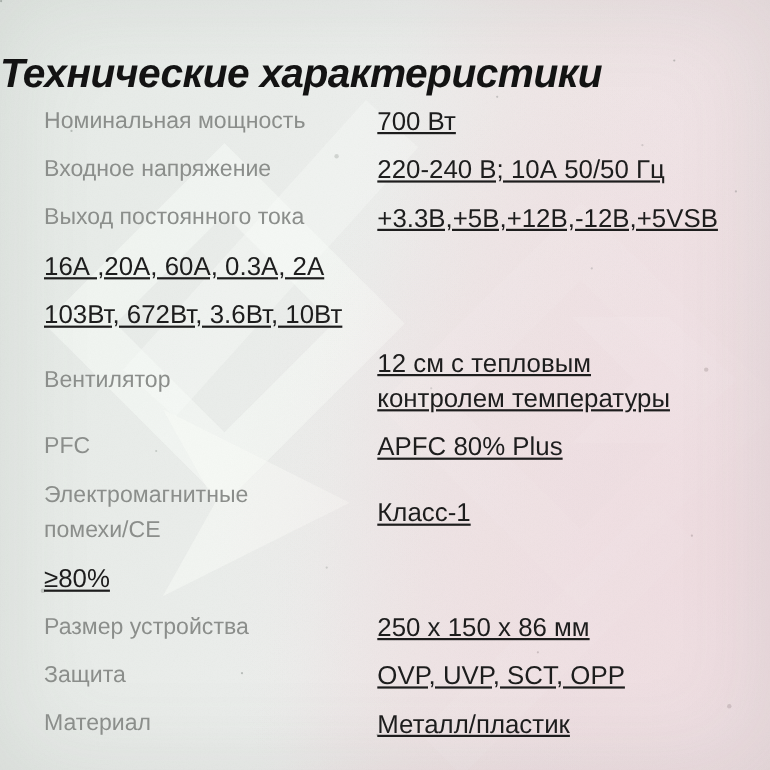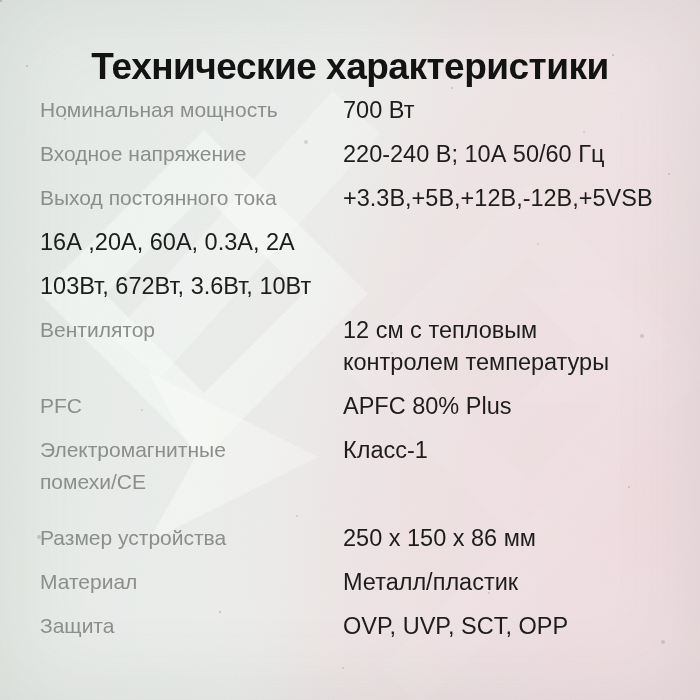--- a/index.html
+++ b/index.html
@@ -73,43 +73,44 @@
       38px 536px 0 1px rgba(70,80,74,.25), 219px 611px 0 0 rgba(70,80,74,.3),
       342px 667px 0 0 rgba(70,80,74,.22), 488px 592px 0 0 rgba(100,85,88,.25),
       628px 486px 0 0 rgba(100,85,88,.25), 662px 641px 0 1px rgba(100,85,88,.2),
       583px 131px 0 0 rgba(70,80,74,.18), 26px 65px 0 0 rgba(70,80,74,.25),
       391px 352px 0 0 rgba(70,80,74,.18), 296px 515px 0 0 rgba(70,80,74,.2);
   }
   #grain{position:absolute;inset:0;opacity:.55;}
   
   #title{
     position:absolute;top:42px;left:0;width:100%;z-index:5;
-    text-align:center;
     font-size:37px;line-height:50px;font-weight:700;
     letter-spacing:-0.5px;
     color:var(--title-text);
+    font-style:italic;
   }
   #spec-table{
     position:absolute;top:94px;left:40px;right:20px;z-index:5;
   }
   .row{
-    display:flex;align-items:flex-start;
+    display:flex;align-items:center;
     margin-bottom:12px;
   }
   .lab{
     width:303px;flex:0 0 303px;
     font-size:21px;line-height:32px;
     color:var(--label-text);
     white-space:pre-line;
   }
   .val{
     flex:1;
     font-size:23.5px;line-height:32px;
     color:var(--value-text);
     white-space:pre-line;
+    text-decoration:underline;
   }
 </style>
 </head>
 <body>
 
 <div id="bg">
   <div class="wm wm-band1"></div>
   <div class="wm wm-diamond1"></div>
   <div class="wm wm-arrow1"></div>
   <div class="wm wm-diamond2"></div>
@@ -129,21 +130,21 @@
 
 <h1 id="title">Технические характеристики</h1>
 
 <div id="spec-table">
   <div class="row">
     <div class="lab">Номинальная мощность</div>
     <div class="val">700 Вт</div>
   </div>
   <div class="row">
     <div class="lab">Входное напряжение</div>
-    <div class="val">220-240 В; 10А 50/60 Гц</div>
+    <div class="val">220-240 В; 10А 50/50 Гц</div>
   </div>
   <div class="row">
     <div class="lab">Выход постоянного тока</div>
     <div class="val">+3.3В,+5В,+12В,-12В,+5VSB</div>
   </div>
   <div class="row">
     <div class="val">16А ,20А, 60А, 0.3А, 2А</div>
   </div>
   <div class="row">
     <div class="val">103Вт, 672Вт, 3.6Вт, 10Вт</div>
@@ -156,26 +157,27 @@
   <div class="row">
     <div class="lab">PFC</div>
     <div class="val">APFC 80% Plus</div>
   </div>
   <div class="row">
     <div class="lab">Электромагнитные
 помехи/CE</div>
     <div class="val">Класс-1</div>
   </div>
   <div class="row">
+    <div class="val">≥80%</div>
   </div>
   <div class="row">
     <div class="lab">Размер устройства</div>
     <div class="val">250 x 150 x 86 мм</div>
   </div>
   <div class="row">
+    <div class="lab">Защита</div>
+    <div class="val">OVP, UVP, SCT, OPP</div>
+  </div>
+  <div class="row">
     <div class="lab">Материал</div>
     <div class="val">Металл/пластик</div>
-  </div>
-  <div class="row">
-    <div class="lab">Защита</div>
-    <div class="val">OVP, UVP, SCT, OPP</div>
   </div>
 </div>
 
 </body></html>

